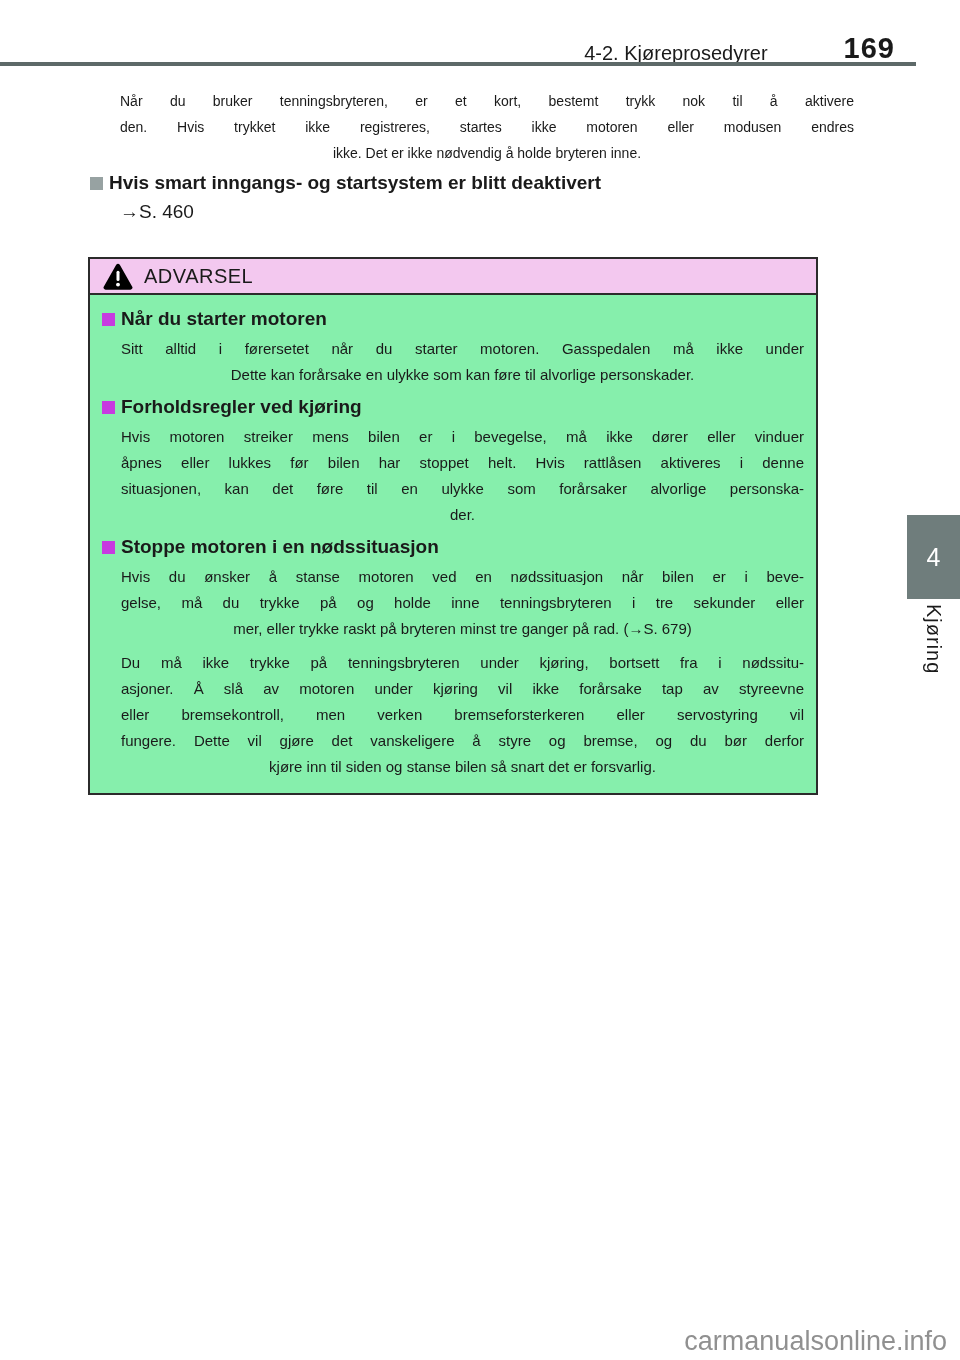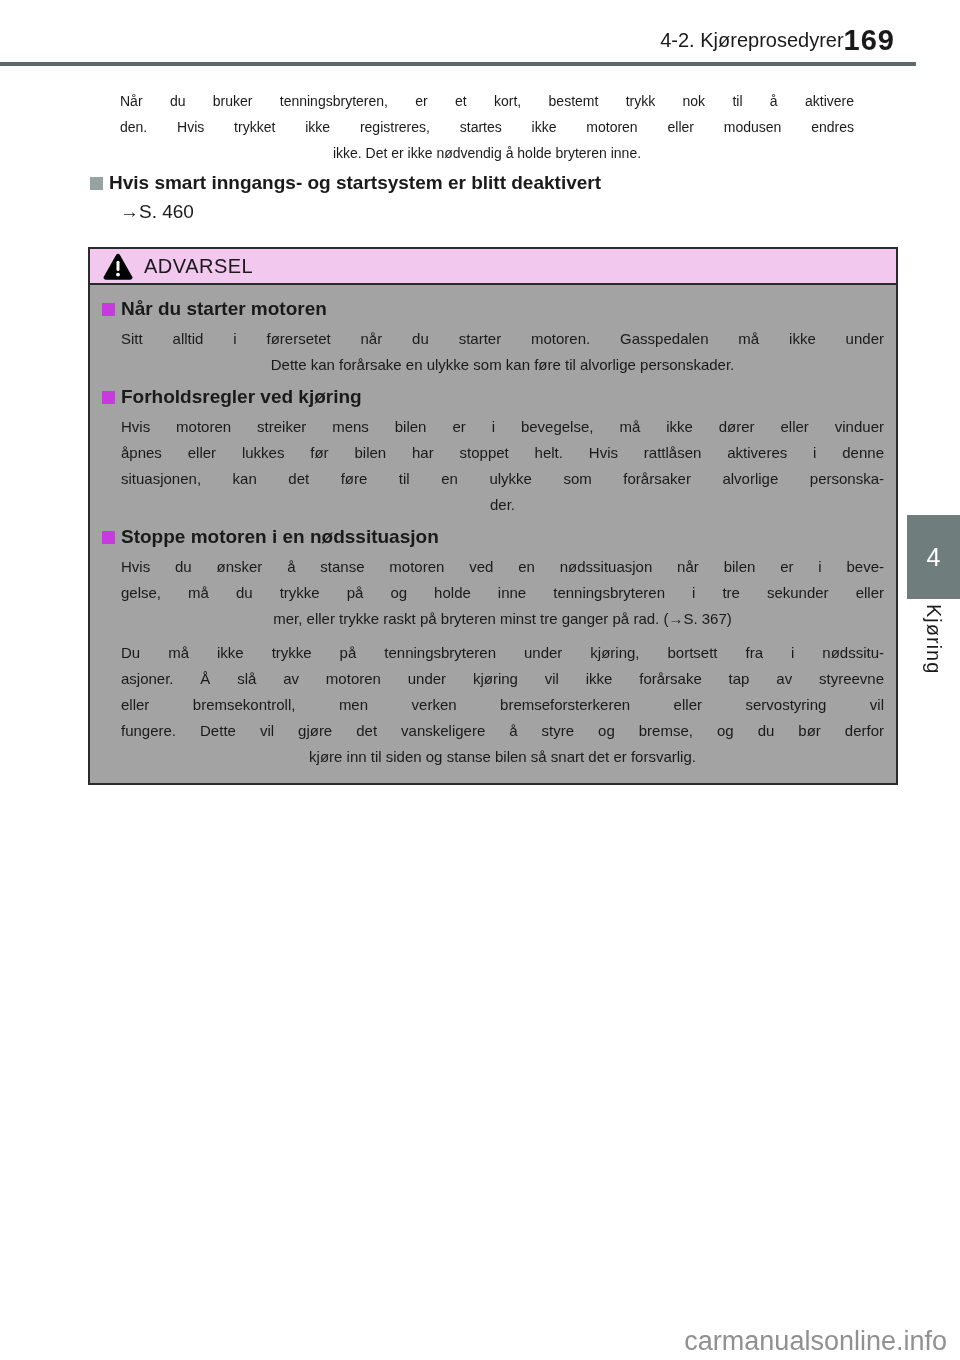--- a/index.html
+++ b/index.html
@@ -5,43 +5,43 @@
 <style>
   html,body { margin:0; padding:0; background:#ffffff; }
   .page {
     position:relative; width:960px; height:1360px; overflow:hidden;
     background:var(--page-background,#ffffff);
     color:var(--text,#1a1a1a);
     font-family:"Liberation Sans", sans-serif;
   }
 
   
-  .hdr { position:absolute; top:24px; right:65px; display:flex; align-items:center; }
+  .hdr { position:absolute; top:32px; right:65px; display:flex; align-items:flex-end; gap:76px; }
   .hdr-crumb { font-size:20px; }
   .hdr-num { font-size:29px; font-weight:bold; letter-spacing:1px; }
   .hdr-rule { position:absolute; top:62px; left:0; width:916px; height:4px;
               background:var(--header-rule,#5d6968); }
 
   
   .content { position:absolute; top:82px; left:90px; width:764px; }
   .sec-h { display:flex; align-items:center; gap:6px;
            font-size:19px; font-weight:bold; line-height:22px; }
   .sq { width:13px; height:13px; flex:none; }
   .sq-gray { background:var(--section-bullet,#97a2a2); }
   .sq-mag  { background:var(--warning-bullet,#c73ae0); }
   .para { margin:6px 0 0 30px; font-size:14px; line-height:26px; }
   .sec2 { margin-top:6px; }
   .ref  { margin:5px 0 0 30px; font-size:19px; line-height:26px; }
 
   .tline { text-align:center; }
   .tline-just { text-align:justify; text-align-last:justify; text-justify:inter-word; }
 
   
-  .warning { margin-top:22px; margin-left:-2px; width:810px; box-sizing:border-box;
-             border:2px solid var(--warning-border,#2b2b2b); background:#a3a3a3; }
+  .warning { margin-top:32px; margin-left:-2px; width:730px; box-sizing:border-box;
+             border:2px solid var(--warning-border,#2b2b2b); background:#86efac; }
   .warning-head { height:36px; box-sizing:border-box;
                   background:var(--warning-header-background,#f3c8ef);
                   border-bottom:2px solid var(--warning-border,#2b2b2b);
                   display:flex; align-items:center; padding-left:13px; gap:11px;
                   font-size:20px; letter-spacing:0.5px; }
   .warning-body { padding:13px 12px 13px 12px; }
   .wh { display:flex; align-items:center; gap:6px;
         font-size:19px; font-weight:bold; line-height:22px; margin:8px 0 6px 0; }
   .witem:first-child .wh { margin-top:0; }
   .wpara { margin-left:19px; font-size:15px; line-height:26px; }
@@ -131,21 +131,21 @@
         </div>
 
         <div class="witem">
           <div class="wh">
             <span class="sq sq-mag"></span>
             <span>Stoppe motoren i en nødssituasjon</span>
           </div>
           <div class="wpara">
               <div class="tline tline-just">Hvis du ønsker å stanse motoren ved en nødssituasjon når bilen er i beve-</div>
               <div class="tline tline-just">gelse, må du trykke på og holde inne tenningsbryteren i tre sekunder eller</div>
-              <div class="tline">mer, eller trykke raskt på bryteren minst tre ganger på rad. (→S. 367)</div>
+              <div class="tline">mer, eller trykke raskt på bryteren minst tre ganger på rad. (→S. 679)</div>
             </div>
           <div class="wpara">
               <div class="tline tline-just">Du må ikke trykke på tenningsbryteren under kjøring, bortsett fra i nødssitu-</div>
               <div class="tline tline-just">asjoner. Å slå av motoren under kjøring vil ikke forårsake tap av styreevne</div>
               <div class="tline tline-just">eller bremsekontroll, men verken bremseforsterkeren eller servostyring vil</div>
               <div class="tline tline-just">fungere. Dette vil gjøre det vanskeligere å styre og bremse, og du bør derfor</div>
               <div class="tline">kjøre inn til siden og stanse bilen så snart det er forsvarlig.</div>
             </div>
         </div>
 

